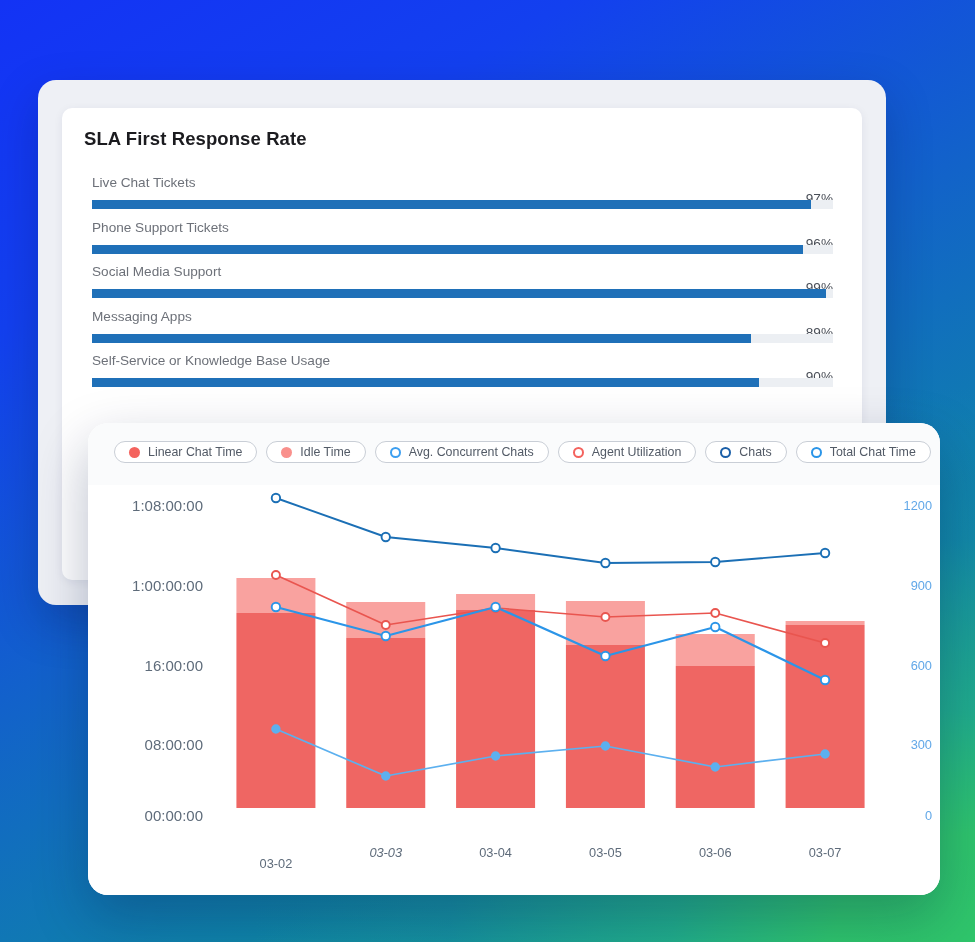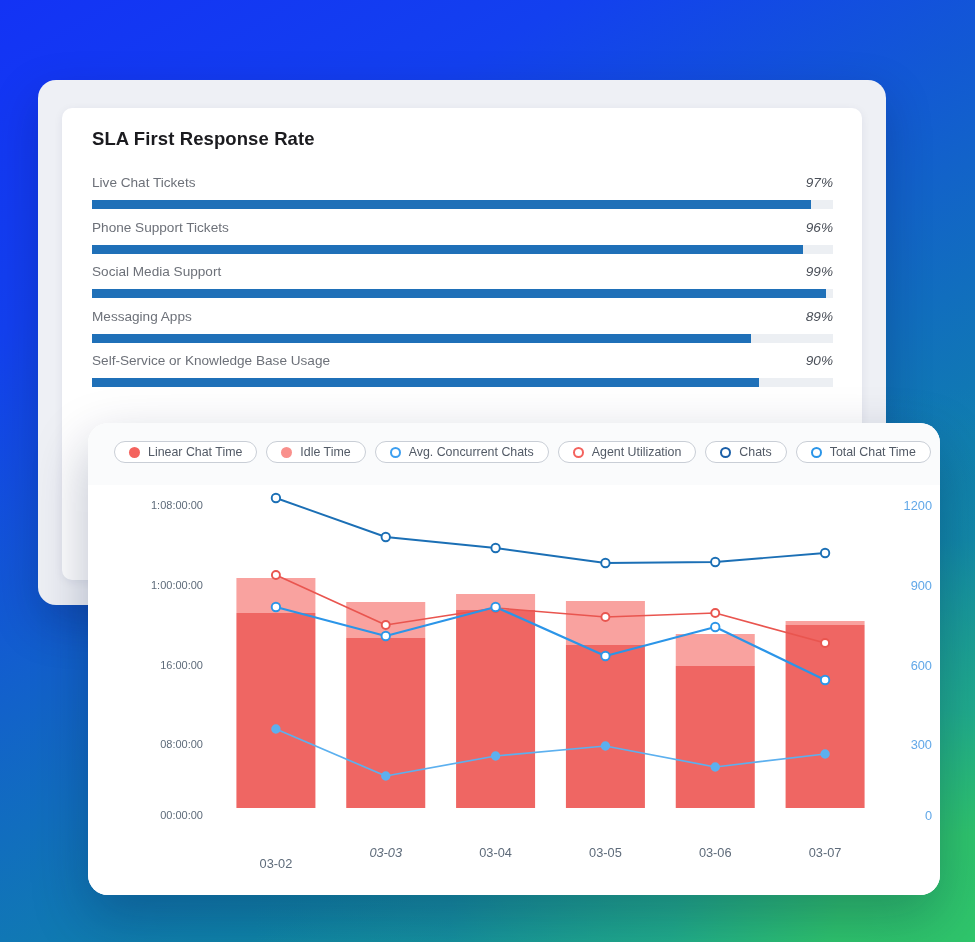--- a/index.html
+++ b/index.html
@@ -39,21 +39,21 @@
     left: 62px;
     top: 108px;
     width: 800px;
     height: 472px;
     background: #ffffff;
     border-radius: 10px;
     box-shadow: 0 2px 10px rgba(20, 35, 80, 0.07);
   }
   #sla-title {
     position: absolute;
-    left: 30px;
+    left: 22px;
     top: 20px;
     font-size: 18.5px;
     font-weight: bold;
     color: #1b1b1f;
     letter-spacing: 0.1px;
   }
   #sla-list {
     position: absolute;
     left: 30px;
     top: 67px;
@@ -71,24 +71,23 @@
     position: absolute;
     left: 0;
     top: 0;
     font-size: 13.6px;
     color: #6d7179;
     white-space: nowrap;
   }
   .sla-pct {
     position: absolute;
     right: 0;
-    top: 0;
+    top: 16px;
     font-size: 13.6px;
     color: #4a4f58;
-    font-style: italic;
   }
   .sla-track {
     position: absolute;
     left: 0;
     top: 25px;
     width: 100%;
     height: 9px;
     background: #eceff3;
   }
   .sla-fill {
@@ -162,21 +161,21 @@
     height: 410px;
     background: #ffffff;
   }
   #plot-svg {
     position: absolute;
     left: 0;
     top: 0;
   }
   .ytick-left {
     position: absolute;
-    font-size: 11px;
+    font-size: 15px;
     color: #5e6b7a;
     text-align: right;
     width: 95px;
     transform: translateY(-50%);
   }
   .ytick-mid {
     position: absolute;
     font-size: 12.8px;
     color: #62a8e8;
     text-align: right;

